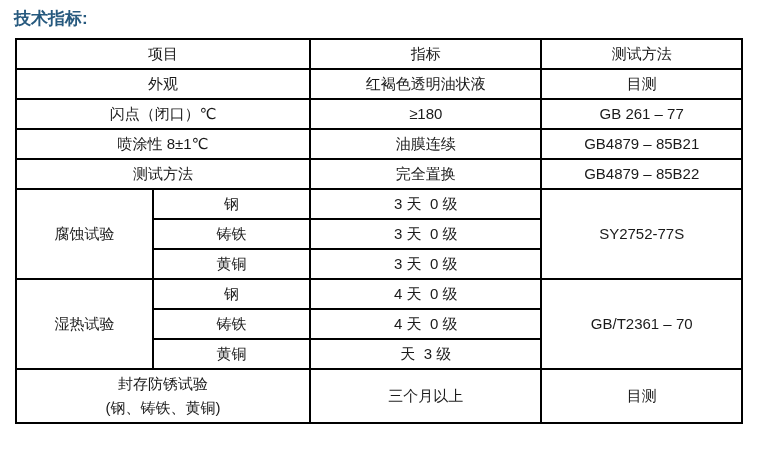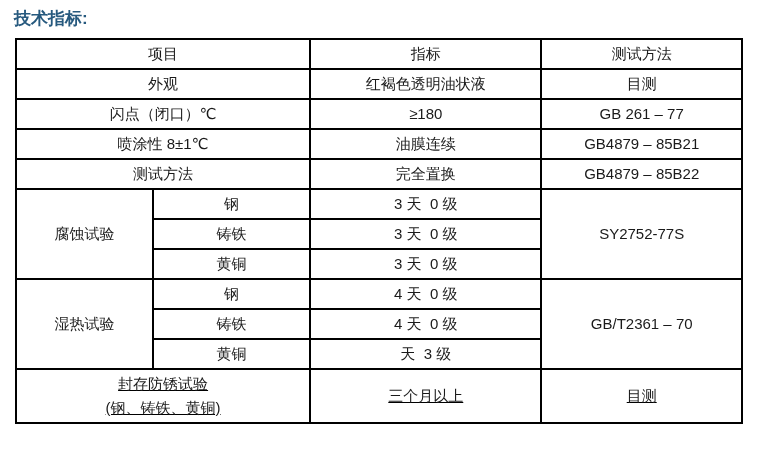--- a/index.html
+++ b/index.html
@@ -35,21 +35,21 @@
     text-align: center;
     vertical-align: middle;
     font-size: 15px;
     line-height: 24px;
     color: #1a1a1a;
     padding: 0 4px;
     white-space: pre-wrap;
     overflow: hidden;
   }
   tr.row { height: 30px; }
-  tr.row-tall { height: 54px; text-decoration: underline; }
+  tr.row-tall { height: 54px; }
 </style>
 </head>
 <body>
 
 <div class="page">
 
   <h2 class="page-title">技术指标:</h2>
 
   <table class="spec-table">
     <colgroup>

